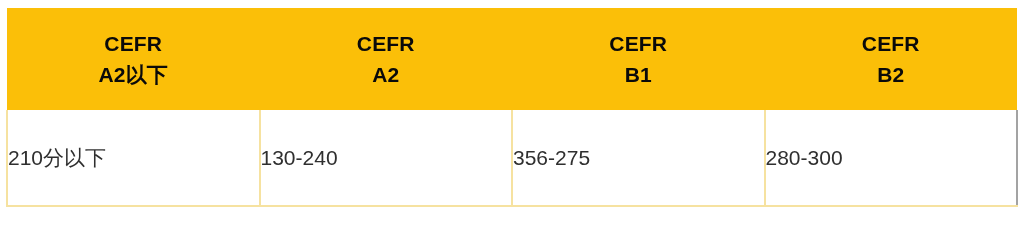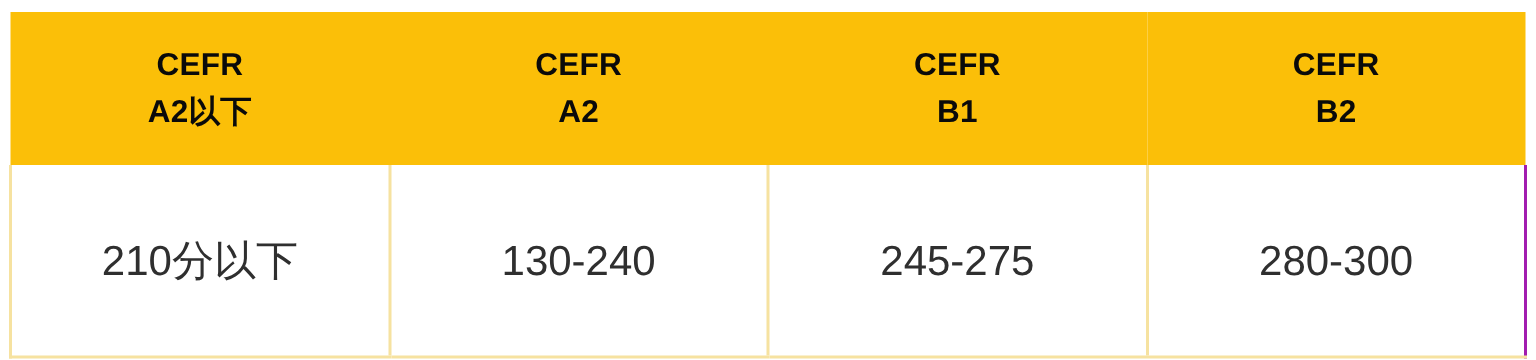--- a/index.html
+++ b/index.html
@@ -46,34 +46,33 @@
   }
   .hdr-line1 { display: block; }
   .hdr-line2 { display: block; }
 
   
   table.cefr-table tbody tr {
     background: #ffffff;
   }
   table.cefr-table tbody td {
     height: 95px;
-    padding: 16px;
-    text-align: center;
+    padding: 0;
     vertical-align: middle;
     color: #2f2f2f;
     font-weight: normal;
-    font-size: 28px;
+    font-size: 21px;
     line-height: 28px;
     border-left: 2px solid #F6E2A0;
     border-bottom: 2px solid #F6E2A0;
     border-top: 0;
     border-right: 0;
   }
   table.cefr-table tbody td:last-child {
-    border-right: 2px solid #a21caf;
+    border-right: 2px solid #a3a3a3;
   }
 </style>
 </head>
 <body>
 
 <div id="cefr-table-wrap">
   <table class="cefr-table">
     <thead>
       <tr>
         <th>
@@ -91,18 +90,18 @@
         <th>
           <span class="hdr-line1">CEFR</span>
           <span class="hdr-line2">B2</span>
         </th>
       </tr>
     </thead>
     <tbody>
       <tr>
         <td>210分以下</td>
         <td>130-240</td>
-        <td>245-275</td>
+        <td>356-275</td>
         <td>280-300</td>
       </tr>
     </tbody>
   </table>
 </div>
 
 </body></html>

